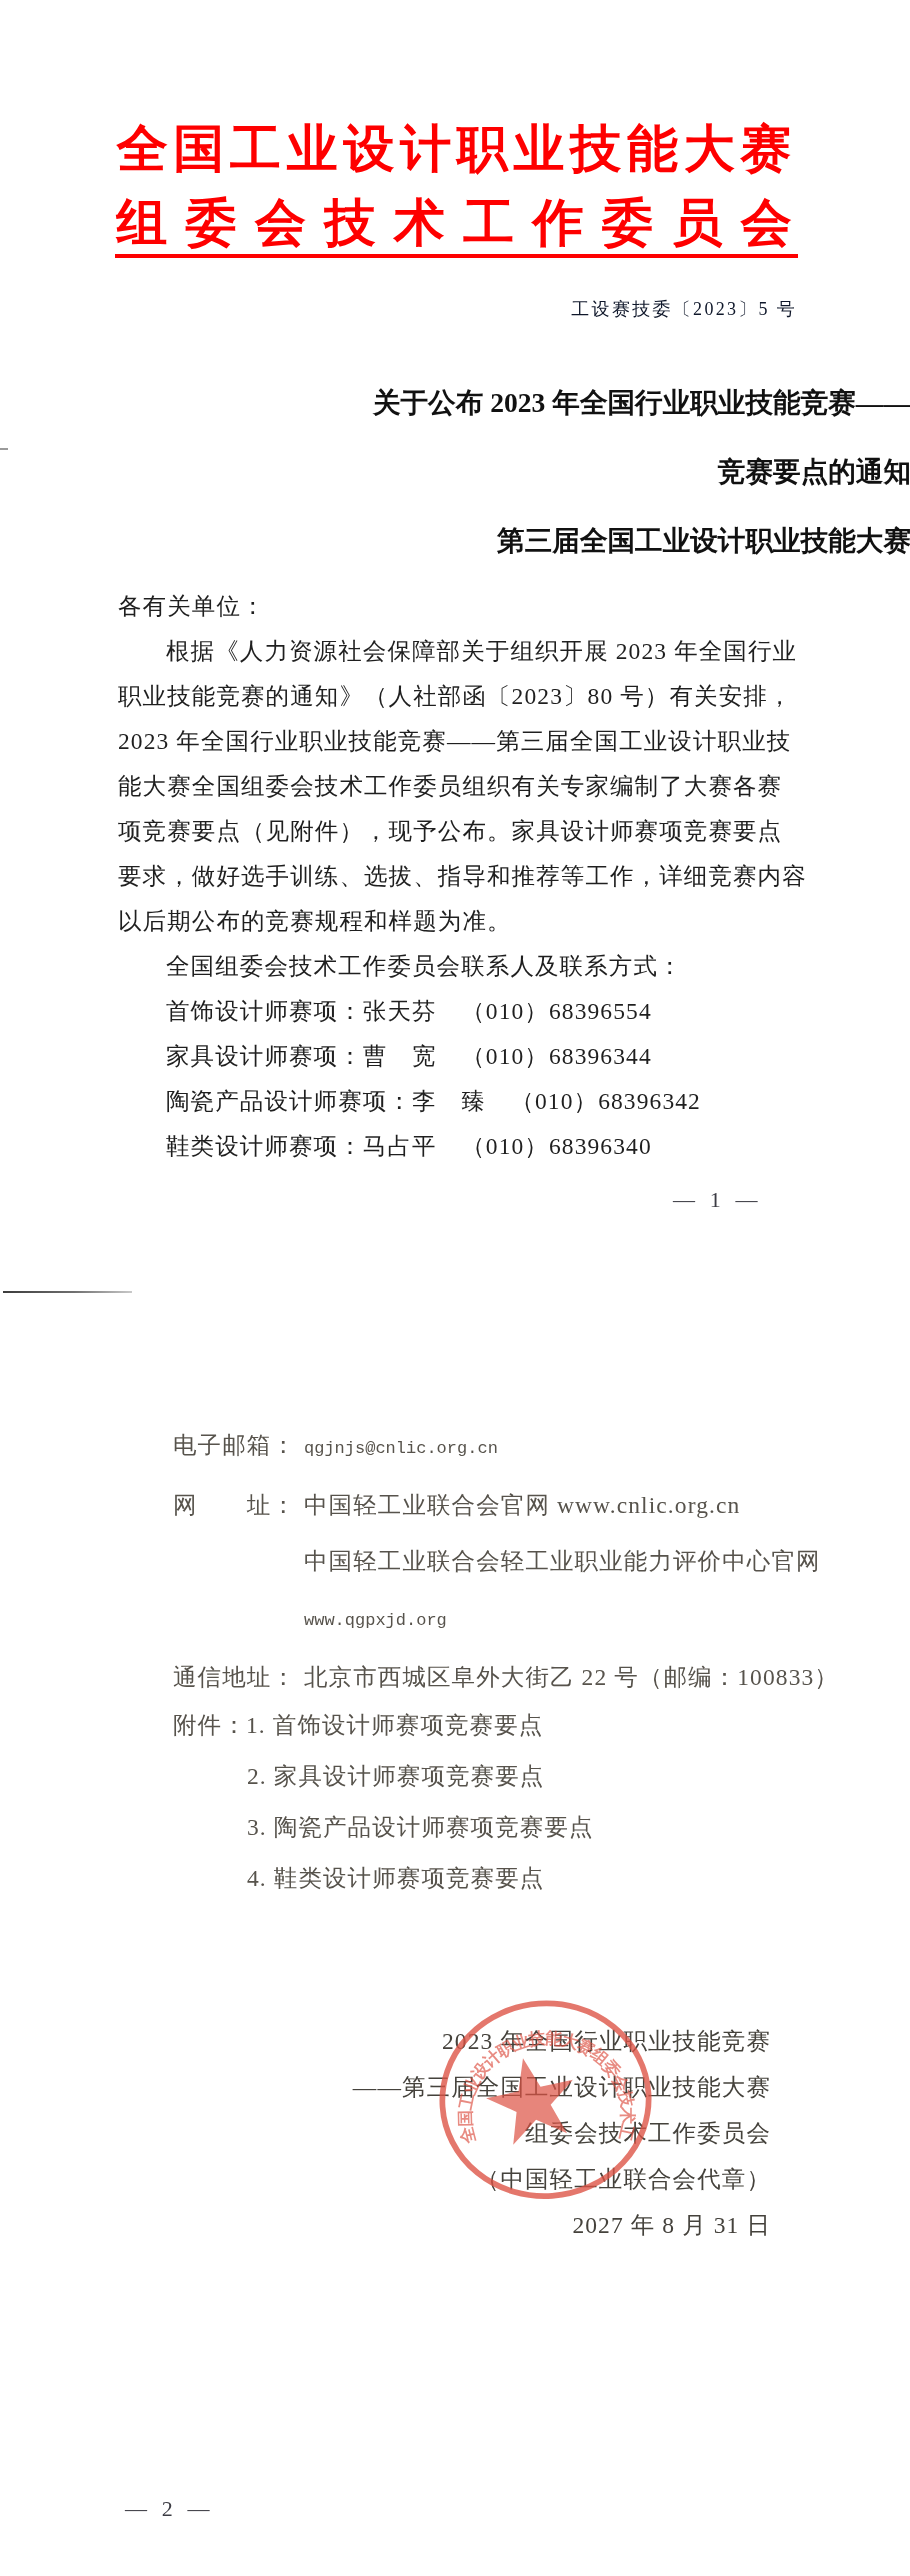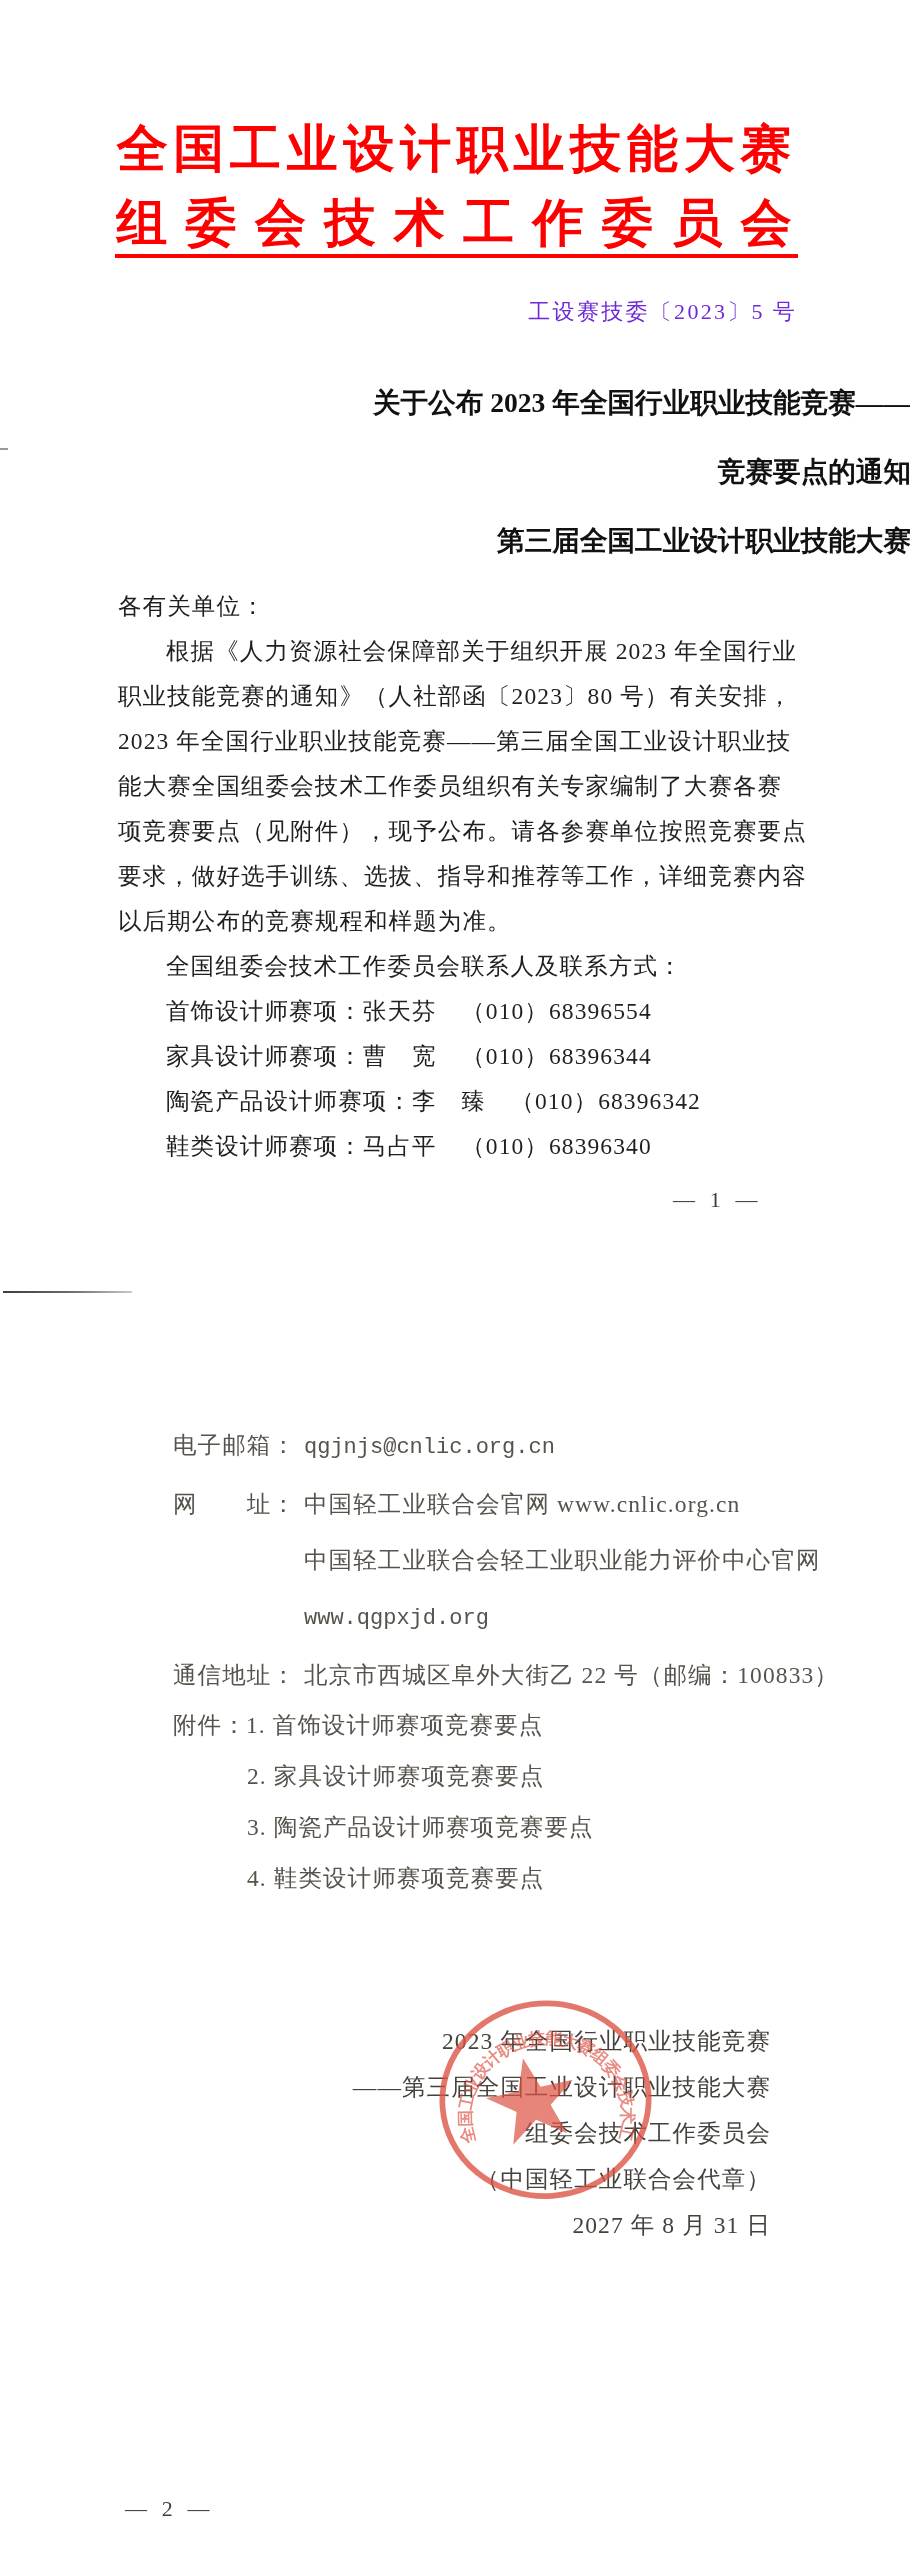--- a/index.html
+++ b/index.html
@@ -10,21 +10,21 @@
   }
   .abs{position:absolute;}
 
   
   .red-head{left:0;width:908px;text-align:center;font-weight:bold;color:#fe0000;
     font-size:51px;line-height:1.2;white-space:nowrap;}
   .red-head.l1{top:119px;letter-spacing:5.7px;text-indent:5.7px;}
   .red-head.l2{top:193px;letter-spacing:18.4px;text-indent:18.4px;}
   .red-rule{top:254px;left:115px;width:683px;height:4px;background:#fe0000;}
 
-  .doc-number{top:297px;right:114px;font-size:22px;color:#6d28d9;letter-spacing:2.3px;white-space:nowrap;}
+  .doc-number{top:297px;right:114px;font-size:18px;color:#0f172a;letter-spacing:2.3px;white-space:nowrap;}
 
   .notice-title{top:368px;left:0;width:911px;text-align:right;font-weight:bold;
     font-size:27.6px;line-height:69px;color:#111;}
 
   .body-block{top:584px;left:118px;width:680px;font-size:23.5px;color:#1f1f1f;}
   .bline{line-height:45px;white-space:nowrap;letter-spacing:1.1px;}
   .bline.ind{padding-left:48px;}
 
   .page-footer{font-size:22px;color:#3c3c44;letter-spacing:4.6px;white-space:nowrap;}
   .pf1{top:1187px;right:149px;}
@@ -32,21 +32,21 @@
 
   .scan-line{top:1291px;left:3.4px;width:129px;height:2.3px;
     background:linear-gradient(to right,#3c3c3c 0%,#6f6f6f 55%,#c9c9c9 100%);}
   .scan-dash{top:448px;left:0px;width:8px;height:1.7px;background:#9a9a9a;}
 
   
   .info-block{top:1417px;left:118px;width:723px;font-size:23.5px;color:#57534c;}
   .iline{line-height:56px;white-space:nowrap;letter-spacing:1.1px;padding-left:55px;}
   .iline .ilabel{display:inline-block;width:131px;}
   .iline.cont{padding-left:186px;}
-  .latin{font-family:"Liberation Mono","DejaVu Sans Mono",monospace;font-size:22px;letter-spacing:0;}
+  .latin{font-family:"Liberation Mono","DejaVu Sans Mono",monospace;font-size:17px;letter-spacing:0;}
 
   .att-block{top:1700px;left:118px;width:723px;font-size:23.5px;color:#57534c;}
   .aline{line-height:51px;white-space:nowrap;letter-spacing:1.1px;padding-left:55px;}
   .aline .alabel{display:inline-block;width:73px;}
   .aline.cont{padding-left:129px;}
 
   .sig-block{top:2018px;left:312px;width:459px;text-align:right;
     font-size:23.5px;line-height:46px;color:#45423c;letter-spacing:1.1px;white-space:nowrap;}
 
   .seal{top:1993px;left:432px;width:227px;height:217px;}
@@ -67,21 +67,21 @@
   <div>竞赛要点的通知</div>
   <div>第三届全国工业设计职业技能大赛</div>
 </div>
 
 <div class="abs body-block">
   <div class="bline">各有关单位：</div>
   <div class="bline ind">根据《人力资源社会保障部关于组织开展 2023 年全国行业</div>
   <div class="bline">职业技能竞赛的通知》（人社部函〔2023〕80 号）有关安排，</div>
   <div class="bline">2023 年全国行业职业技能竞赛——第三届全国工业设计职业技</div>
   <div class="bline">能大赛全国组委会技术工作委员组织有关专家编制了大赛各赛</div>
-  <div class="bline">项竞赛要点（见附件），现予公布。请各参赛单位按照竞赛要点</div>
+  <div class="bline">项竞赛要点（见附件），现予公布。家具设计师赛项竞赛要点</div>
   <div class="bline">要求，做好选手训练、选拔、指导和推荐等工作，详细竞赛内容</div>
   <div class="bline">以后期公布的竞赛规程和样题为准。</div>
   <div class="bline ind">全国组委会技术工作委员会联系人及联系方式：</div>
   <div class="bline ind">首饰设计师赛项：张天芬　（010）68396554</div>
   <div class="bline ind">家具设计师赛项：曹　宽　（010）68396344</div>
   <div class="bline ind">陶瓷产品设计师赛项：李　臻　（010）68396342</div>
   <div class="bline ind">鞋类设计师赛项：马占平　（010）68396340</div>
 </div>
 
 <div class="abs page-footer pf1">— 1 —</div>

